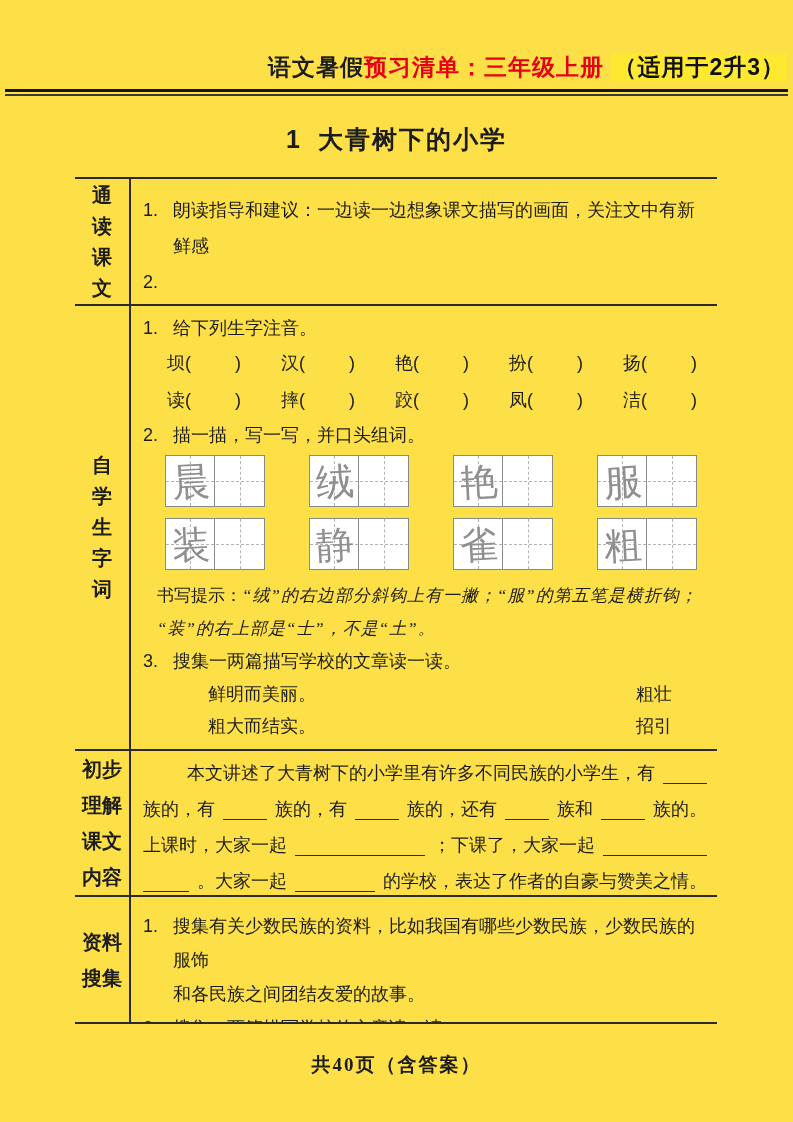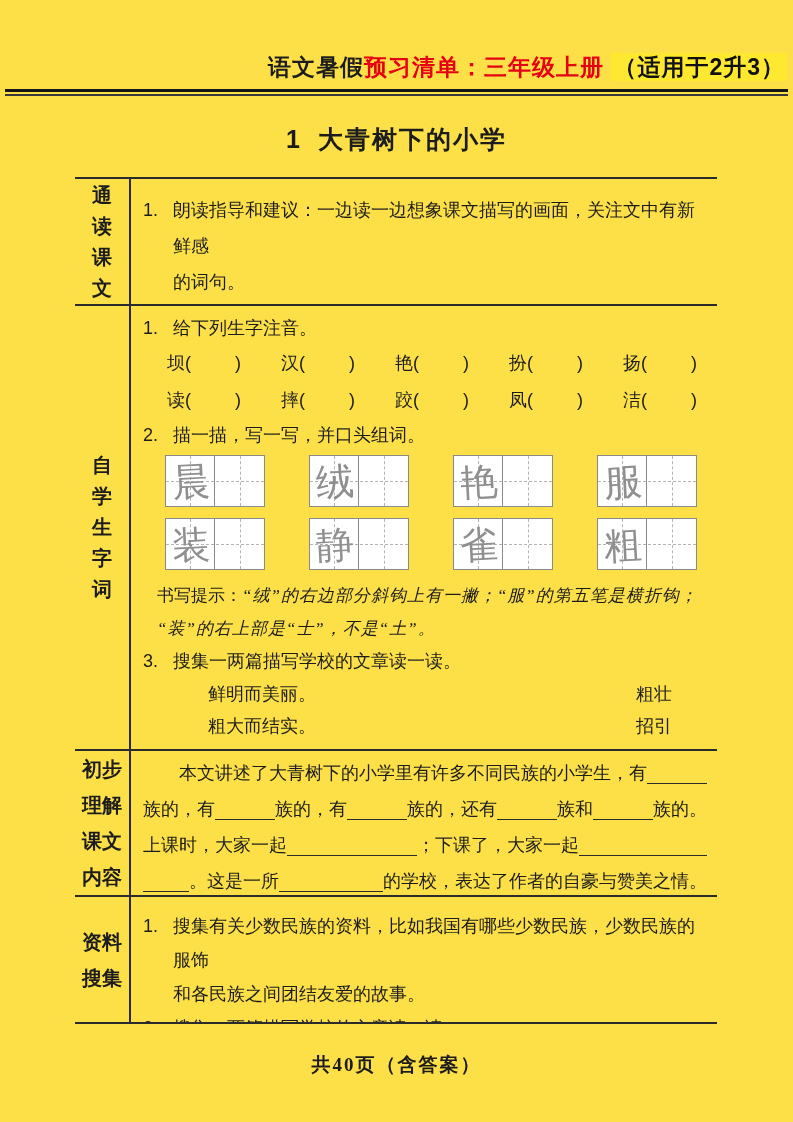--- a/index.html
+++ b/index.html
@@ -62,21 +62,21 @@
            transform:rotate(-3deg); }
   
   .tip { margin:9px 0 0 14px; line-height:33px; font-size:17px; }
   .tip .tlabel { font-weight:normal;text-align:center; }
   .tip .ttext { font-style:italic; font-family:"Liberation Serif", serif; letter-spacing:1px; }
   
   .mrow { display:flex; margin-left:30px; line-height:32px;justify-content:center; }
   .mleft { width:428px; }
   
   .cline { display:flex; align-items:flex-end; height:36px; line-height:34px;
-           white-space:nowrap; }
+           white-space:nowrap;gap:8px; }
   .cline > span { flex:0 0 auto; }
   .indent { width:36px; }
   .blank { border-bottom:1.6px solid #2b2b2b; height:10px; margin-bottom:6px; }
   .bgrow { flex:1 1 40px !important; min-width:40px; }
   .bw130 { width:130px; } .bw46 { width:46px; }
   .r3 .rbody { padding-top:3px; }
   
   .footer { margin-top:28px; text-align:center; font-size:19px; font-weight:bold;
             font-family:"Liberation Serif", serif; letter-spacing:2px; }
 </style>
@@ -100,21 +100,20 @@
 
     <div class="trow r1">
       <div class="rhead">
         <div class="vtxt w1">通读课文</div>
       </div>
       <div class="rbody" style="padding-top:13px;">
         <div class="item">
           <span class="num">1.</span>
           <div class="itext">
             <div>朗读指导和建议：一边读一边想象课文描写的画面，关注文中有新鲜感</div>
-            <div>的词句。</div>
           </div>
         </div>
         <div class="item">
           <span class="num">2.</span>
           <div class="itext">
             <span class="gap g52"></span>
           </div>
         </div>
       </div>
     </div>
@@ -242,21 +241,21 @@
             <span>族的。</span>
         </div>
         <div class="cline">
           <span>上课时，大家一起</span>
             <span class="blank bw130"></span>
             <span>；下课了，大家一起</span>
             <span class="blank bgrow"></span>
         </div>
         <div class="cline">
           <span class="blank bw46"></span>
-            <span>。这是一所</span>
+            <span>。大家一起</span>
             <span class="blank bgrow"></span>
             <span>的学校，表达了作者的自豪与赞美之情。</span>
         </div>
       </div>
     </div>
 
     <div class="trow r4">
       <div class="rhead">
         <div class="vtxt w2">资料搜集</div>
       </div>

